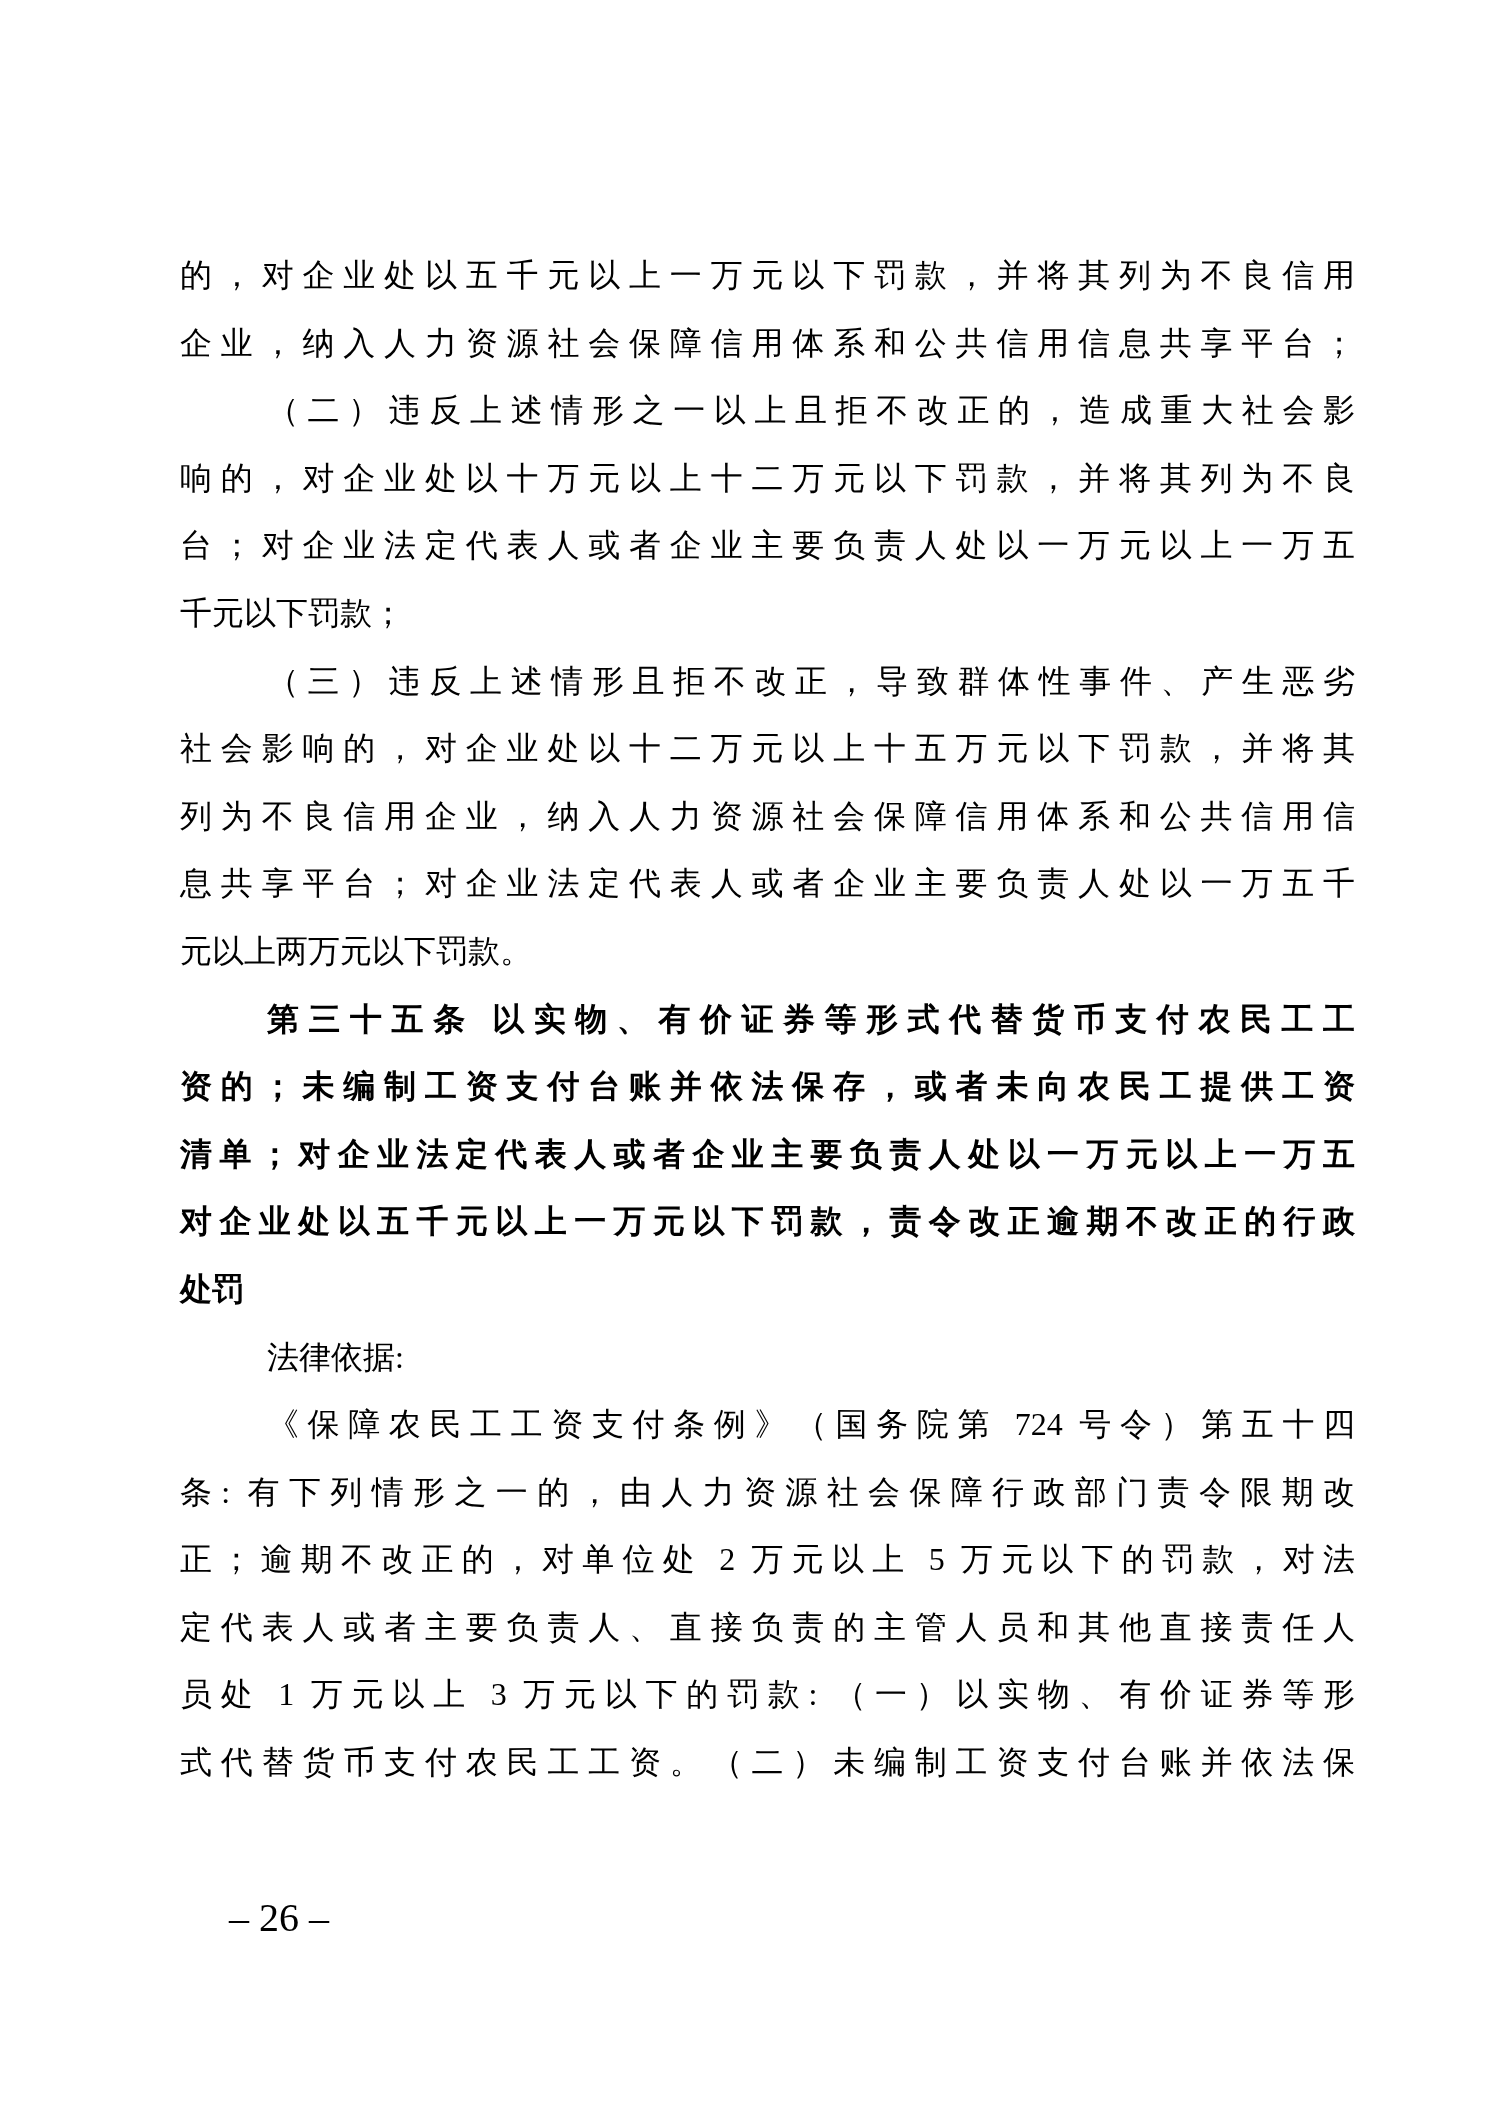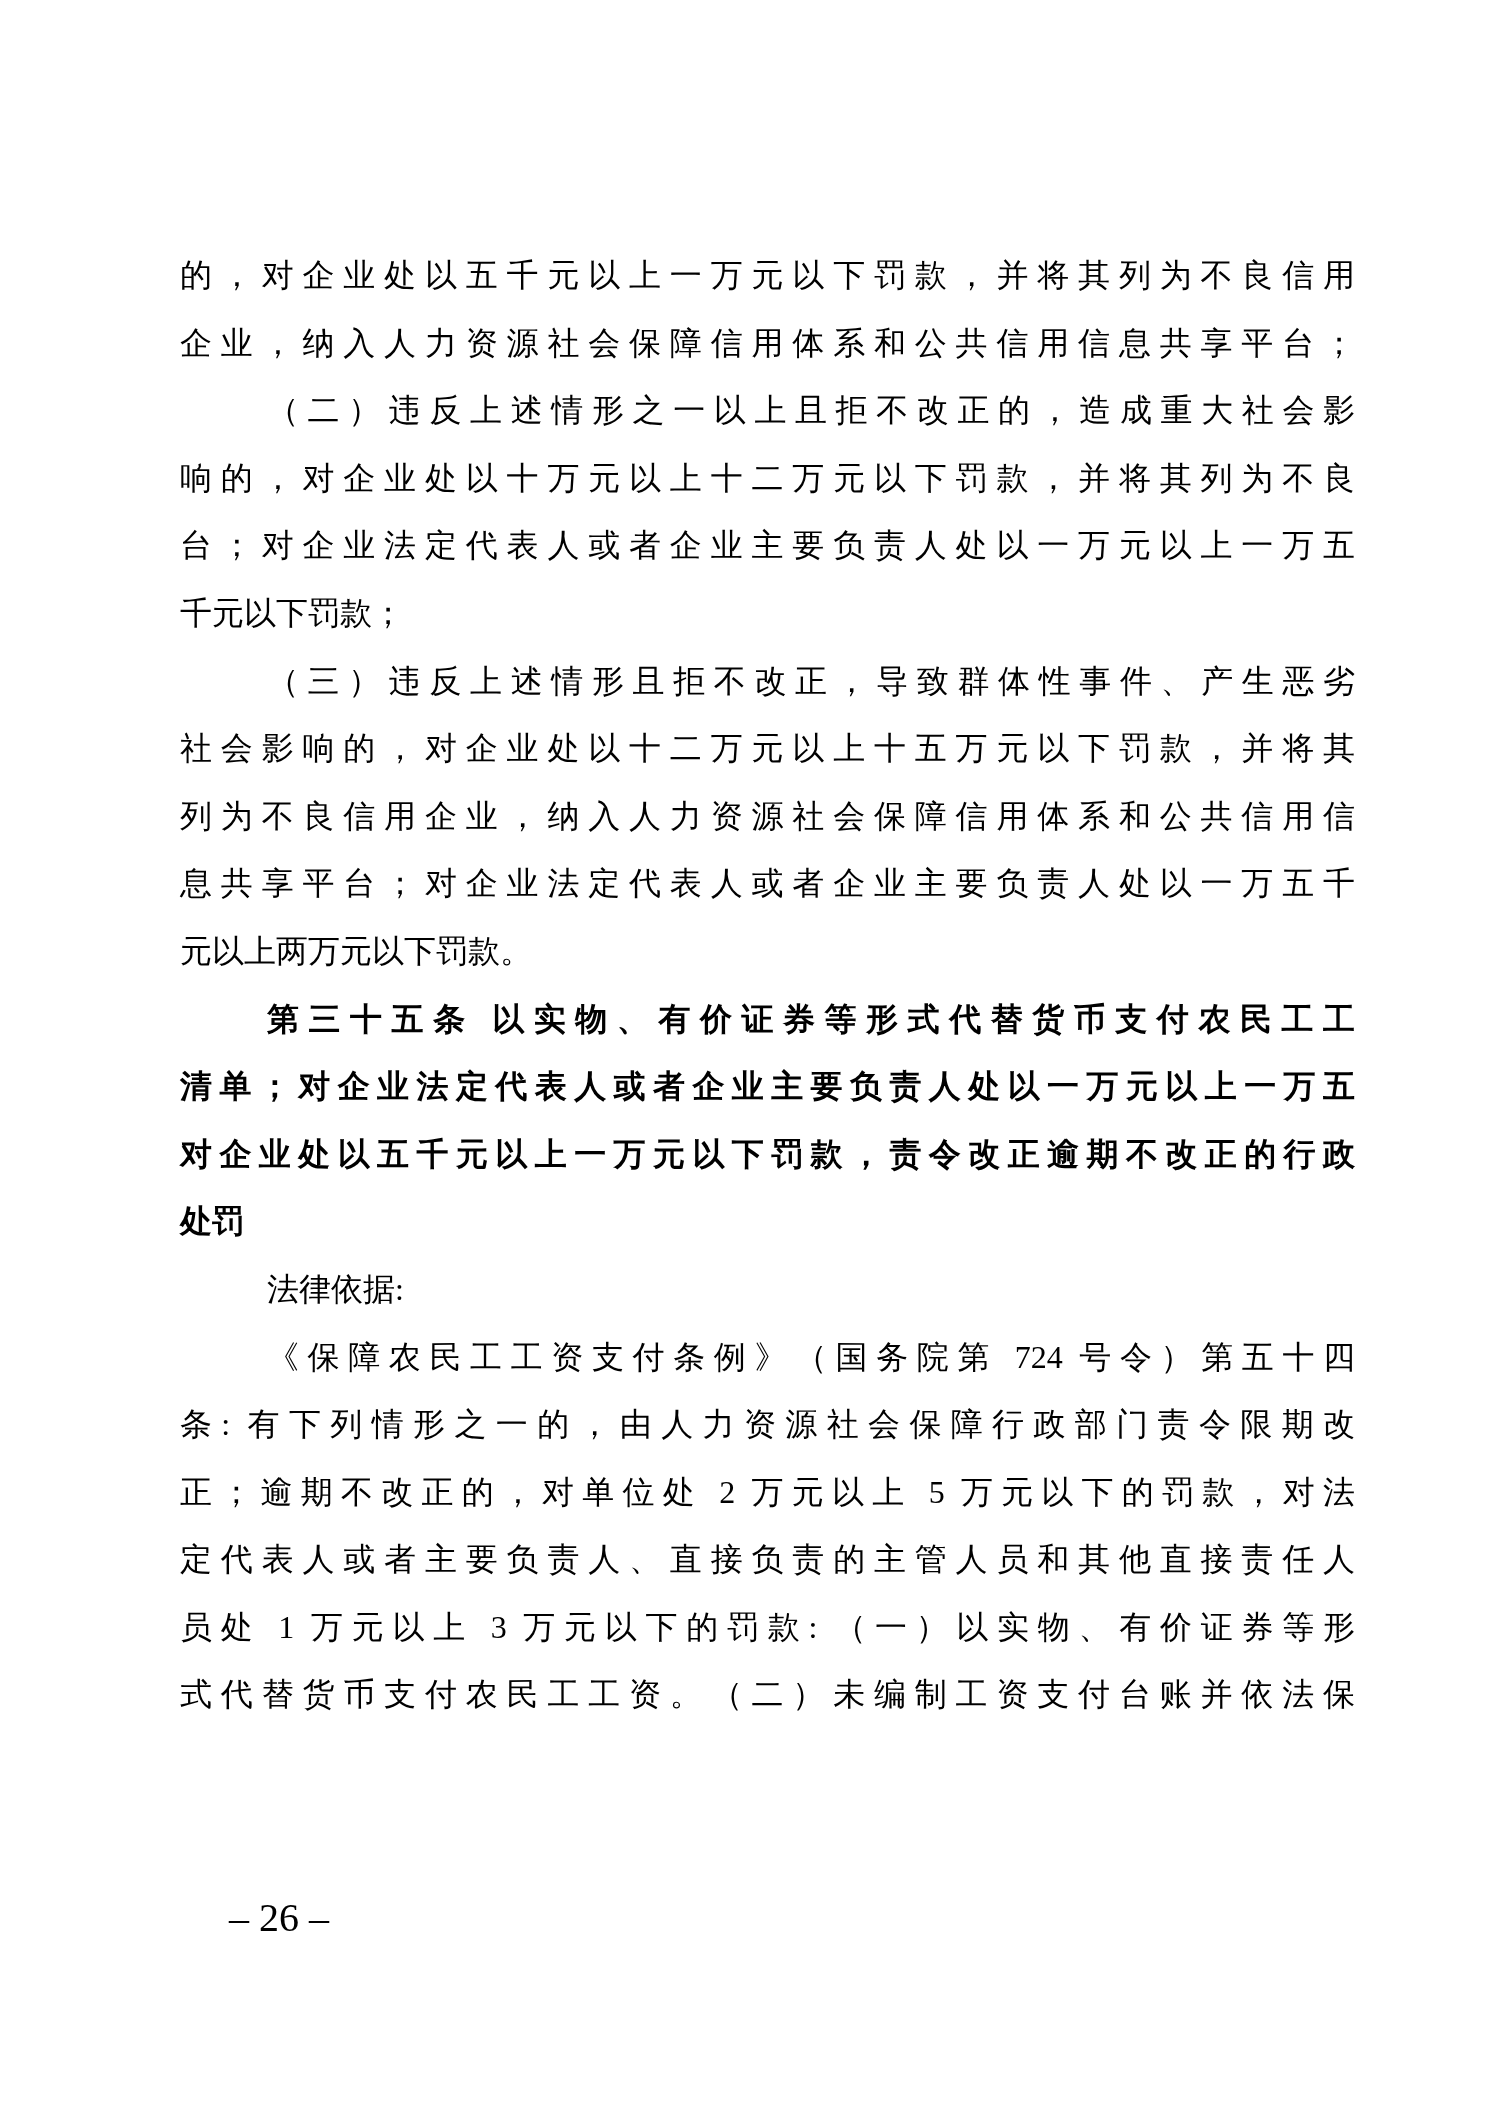--- a/index.html
+++ b/index.html
@@ -64,20 +64,21 @@
       <div class="line indent stretch">（二）违反上述情形之一以上且拒不改正的，造成重大社会影</div>
       <div class="line stretch">响的，对企业处以十万元以上十二万元以下罚款，并将其列为不良</div>
       <div class="line stretch">台；对企业法定代表人或者企业主要负责人处以一万元以上一万五</div>
       <div class="line">千元以下罚款；</div>
       <div class="line indent stretch">（三）违反上述情形且拒不改正，导致群体性事件、产生恶劣</div>
       <div class="line stretch">社会影响的，对企业处以十二万元以上十五万元以下罚款，并将其</div>
       <div class="line stretch">列为不良信用企业，纳入人力资源社会保障信用体系和公共信用信</div>
       <div class="line stretch">息共享平台；对企业法定代表人或者企业主要负责人处以一万五千</div>
       <div class="line">元以上两万元以下罚款。</div>
       <div class="line bold indent stretch">第三十五条 以实物、有价证券等形式代替货币支付农民工工</div>
+      <div class="line bold stretch">资的；未编制工资支付台账并依法保存，或者未向农民工提供工资</div>
       <div class="line bold stretch">清单；对企业法定代表人或者企业主要负责人处以一万元以上一万五</div>
       <div class="line bold stretch">对企业处以五千元以上一万元以下罚款，责令改正逾期不改正的行政</div>
       <div class="line bold">处罚</div>
       <div class="line indent">法律依据:</div>
       <div class="line indent stretch">《保障农民工工资支付条例》（国务院第 724 号令）第五十四</div>
       <div class="line stretch">条: 有下列情形之一的，由人力资源社会保障行政部门责令限期改</div>
       <div class="line stretch">正；逾期不改正的，对单位处 2 万元以上 5 万元以下的罚款，对法</div>
       <div class="line stretch">定代表人或者主要负责人、直接负责的主管人员和其他直接责任人</div>
       <div class="line stretch">员处 1 万元以上 3 万元以下的罚款: （一）以实物、有价证券等形</div>
       <div class="line stretch">式代替货币支付农民工工资。（二）未编制工资支付台账并依法保</div>

